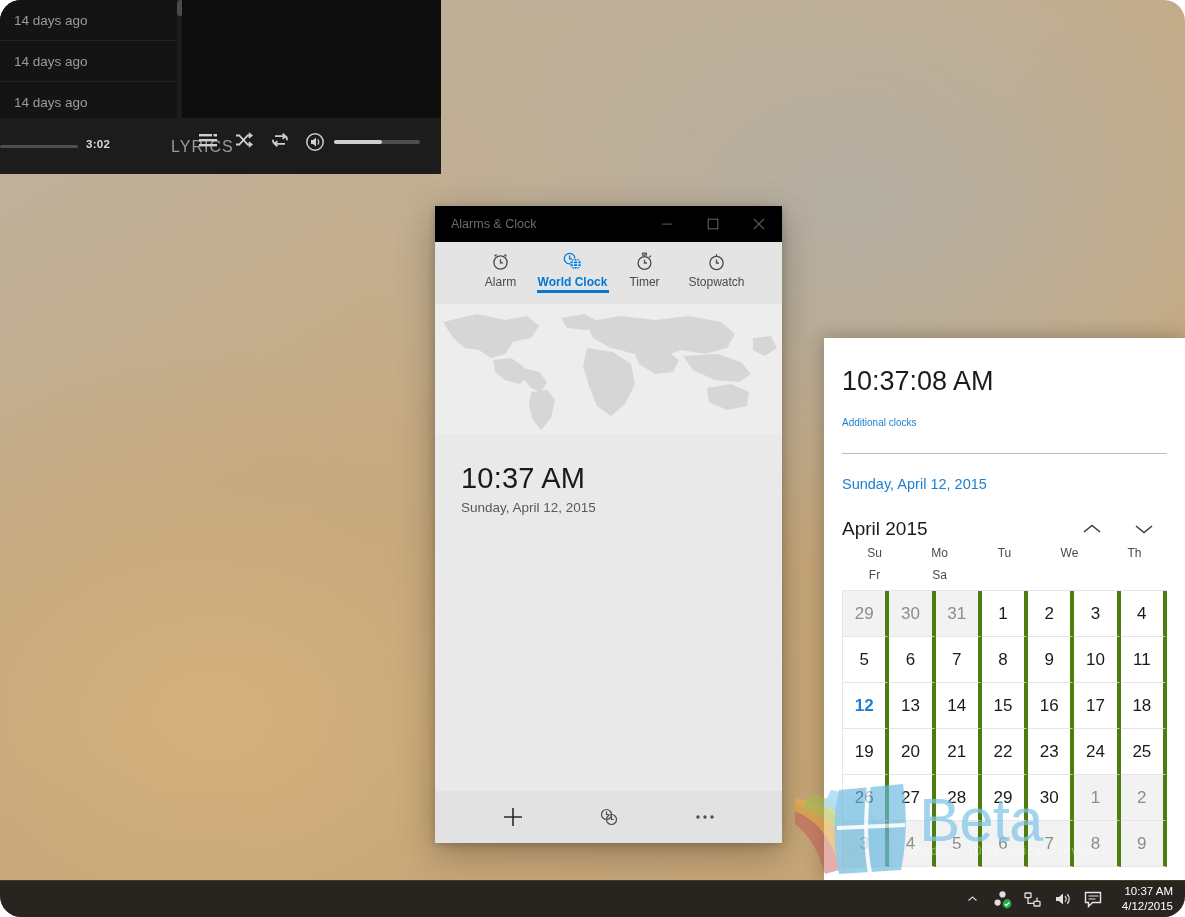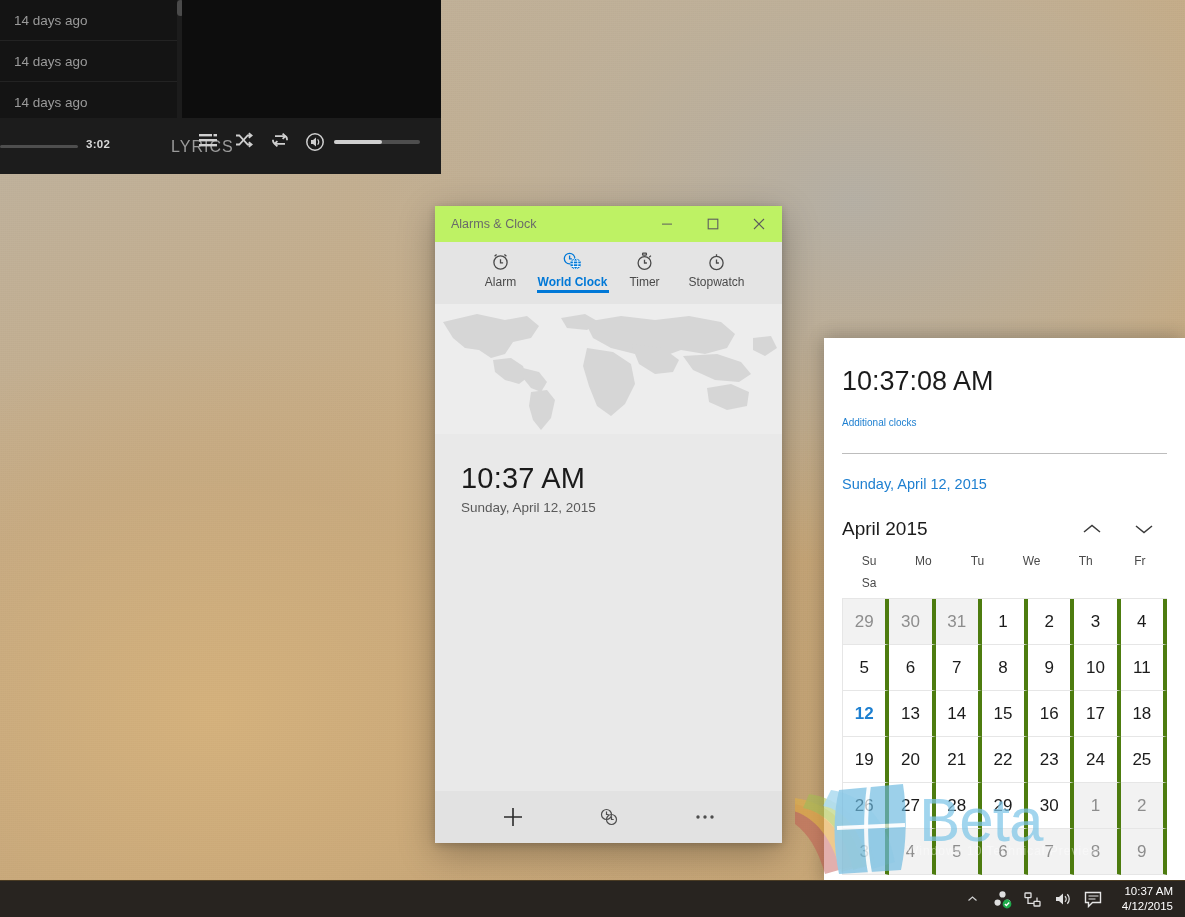--- a/index.html
+++ b/index.html
@@ -10,20 +10,21 @@
   }
   #screen {
     position: relative;
     width: 1185px; height: 917px;
     overflow: hidden;
     background:
       radial-gradient(ellipse 700px 520px at 18% 78%, rgba(214,178,124,0.95) 0%, rgba(201,168,122,0.5) 45%, rgba(190,165,135,0) 72%),
       radial-gradient(ellipse 640px 460px at 72% 22%, rgba(178,176,170,0.85) 0%, rgba(186,178,163,0.45) 50%, rgba(190,175,150,0) 78%),
       radial-gradient(ellipse 900px 700px at 95% 95%, rgba(205,170,118,0.9) 0%, rgba(198,168,125,0.35) 55%, rgba(195,170,135,0) 80%),
       linear-gradient(150deg, #bcb3a4 0%, #c6ad88 35%, #caa877 62%, #c3a173 100%);
+    border-radius: 21px;
   }
   #grain {
     position: absolute; inset: 0;
     opacity: 0.11;
     pointer-events: none;
     background-image:
       repeating-linear-gradient(0deg, rgba(255,255,255,0.10) 0 1px, rgba(0,0,0,0.07) 1px 2px),
       repeating-linear-gradient(90deg, rgba(255,255,255,0.08) 0 1px, rgba(0,0,0,0.06) 1px 2px);
   }
 
@@ -57,21 +58,21 @@
   .mp-vol-track { width:86px; height:4px; background:#4e4e4e; border-radius:2px; position:relative; }
   .mp-vol-fill { position:absolute; left:0; top:0; height:4px; width:48px; background:#cfcfcf; border-radius:2px; }
 
   
   #clock-window {
     position:absolute; left:435px; top:206px;
     width:347px; height:637px;
     background:#e9e9e9;
     box-shadow: 0 10px 34px rgba(0,0,0,0.28), 0 2px 8px rgba(0,0,0,0.18);
   }
-  .titlebar { height:36px; background:#bef264; display:flex; align-items:center; position:relative; }
+  .titlebar { height:36px; background:#000000; display:flex; align-items:center; position:relative; }
   .title-text { margin-left:16px; color:#6a6a6a; font-size:12.5px; }
   .win-btns { position:absolute; right:0; top:0; height:36px; display:flex; }
   .win-btn { width:46px; height:36px; display:flex; align-items:center; justify-content:center; color:#5d5d5d; }
 
   .tabs { height:62px; background:#e4e4e4; display:flex; align-items:flex-start; justify-content:center; gap:0; padding-top:6px; }
   .tab { width:72px; display:flex; flex-direction:column; align-items:center; gap:3px; position:relative; padding-top:2px; }
   .tab .tab-label { font-size:12px; color:#4a4a4a; }
   .tab.active .tab-label { color:#0078d7; font-weight:bold; }
   .tab.active .tab-underline { position:absolute; bottom:-4px; left:50%; transform:translateX(-50%); width:72px; height:3px; background:#0078d7; }
   .tab-ico { height:22px; display:flex; align-items:center; justify-content:center; }
@@ -101,21 +102,21 @@
   .cf-clock { font-size:27px; color:#1b1b1b; font-weight:300; padding:28px 0 0 18px; }
   .cf-link { color:#1d7fd0; font-size:10px; padding:20px 0 0 18px; cursor:pointer; }
   .cf-divider { height:1px; background:#bdbdbd; margin:25px 18px 0 18px; }
   .cf-date { color:#1d7fd0; font-size:14.5px; padding:22px 0 0 18px; cursor:pointer; }
 
   .cal-head { display:flex; align-items:center; padding:24px 18px 0 18px; }
   .cal-month { font-size:19px; color:#1b1b1b; font-weight:300; flex:1; }
   .cal-nav { display:flex; gap:22px; padding-right:8px; }
   .cal-nav-btn { width:30px; height:26px; display:flex; align-items:center; justify-content:center; color:#3a3a3a; }
 
-  .dow-row { display:grid; grid-template-columns:repeat(6,1fr); margin:12px 18px 0 18px; }
+  .dow-row { display:grid; grid-template-columns:repeat(5,1fr); margin:4px 18px 0 18px; }
   .dow { text-align:center; font-size:12px; color:#4a4a4a; padding-bottom:8px; }
 
   .cal-grid { display:grid; grid-template-columns:repeat(7,1fr); margin:0 18px; border-left:1px solid #e6e6e6; border-top:1px solid #e6e6e6; }
   .cal-cell {
     height:46px; display:flex; align-items:center; justify-content:center;
     font-size:17px; color:#1b1b1b; font-weight:300;
     border-right:4px solid #4d7c0f; border-bottom:1px solid #e6e6e6;
     background:#ffffff;
   }
   .cal-cell.other { background:#f2f2f2; color:#8d8d8d; }

